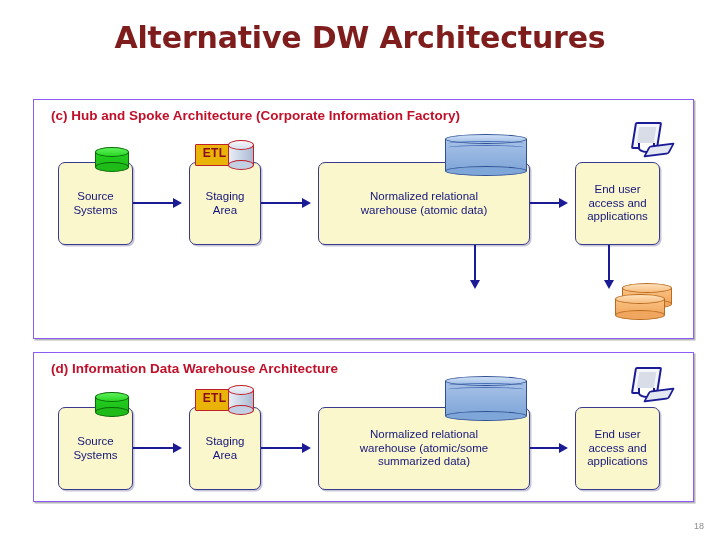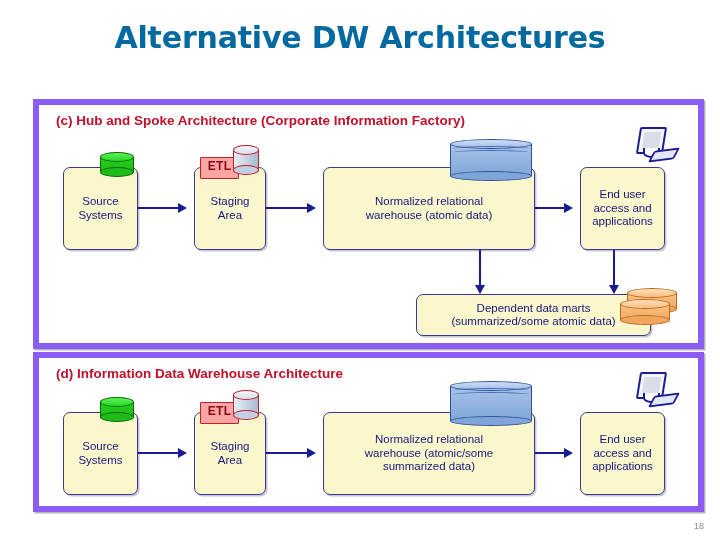--- a/index.html
+++ b/index.html
@@ -6,28 +6,28 @@
   body{
     width:720px;height:540px;background:#ffffff;overflow:hidden;
     font-family:"Liberation Sans","DejaVu Sans",sans-serif;
     position:relative;
   }
   #slide{position:absolute;inset:0;}
 
   
   .slide-title{
     position:absolute;left:0;top:20px;width:720px;text-align:center;
-    font-size:30px;font-weight:bold;color:#0369a1;letter-spacing:-0.2px;
+    font-size:30px;font-weight:bold;color:#7f1d1d;letter-spacing:-0.2px;
     font-family:"DejaVu Sans",sans-serif;
   }
 
   
   .panel{
     position:absolute;background:#ffffff;
-    border:6px solid #8b5cf6;
+    border:1px solid #8b5cf6;
     box-shadow:1.5px 1.5px 0 0 #b4b4b4;
   }
   #panel-c{left:33px;top:99px;width:659px;height:238px;}
   #panel-d{left:33px;top:352px;width:659px;height:148px;}
 
   .panel-heading{
     position:absolute;left:17px;top:8px;
     font-size:13.5px;font-weight:bold;color:#c0102a;
     font-family:"Liberation Sans",sans-serif;white-space:nowrap;
   }
@@ -77,25 +77,24 @@
   .cyl-blue .top{background:linear-gradient(180deg,#cfe0f5,#9dbce6);border:1px solid #2f4f94;box-sizing:border-box;}
   .cyl-blue .bot{background:#7fa6d8;border:1px solid #2f4f94;box-sizing:border-box;}
   .cyl-blue .ring{position:absolute;left:3px;right:3px;height:4px;border-top:1px solid #4b6fb5;border-radius:50%;}
 
   .cyl-orange .body{background:linear-gradient(180deg,#fbc383,#f2a köz);background:linear-gradient(180deg,#fbc383,#f0a65e);border-left:1px solid #b86a1e;border-right:1px solid #b86a1e;}
   .cyl-orange .top{background:linear-gradient(180deg,#ffe0bb,#f7bd80);border:1px solid #b86a1e;box-sizing:border-box;}
   .cyl-orange .bot{background:#f0a65e;border:1px solid #b86a1e;box-sizing:border-box;}
 
   
   .etl-tag{
-    position:absolute;background:#fca5a5;border:1.5px solid #c0202a;
+    position:absolute;background:#eab308;border:1.5px solid #c0202a;
     color:#8a0b1c;font-weight:bold;font-size:12px;line-height:16px;
     text-align:center;letter-spacing:0.3px;border-radius:1px;
     font-family:"Liberation Sans",sans-serif;
-    margin-top:8px;
   }
 
   
   .ws{position:absolute;}
   .ws .mon{
     position:absolute;left:6px;top:0;width:23px;height:23px;
     background:#f4f6fb;border:2px solid #1b1b96;border-radius:2px;
     transform:skewX(-9deg);
   }
   .ws .mon-inner{position:absolute;left:3px;top:3px;right:3px;bottom:4px;background:#d9dde8;}
@@ -179,23 +178,20 @@
       <div class="stand"></div>
       <div class="kbd"></div>
     </div>
 
     <div class="conn v" style="left:440px;top:145px;width:1.5px;height:38px;"></div>
     <div class="arrow-d" style="left:436px;top:180px;"></div>
 
     <div class="conn v" style="left:574px;top:145px;width:1.5px;height:38px;"></div>
     <div class="arrow-d" style="left:570px;top:180px;"></div>
 
-    <div class="node" style="left:377px;top:189px;width:235px;height:42px;">
-      <span>Dependent data marts<br>(summarized/some atomic data)</span>
-    </div>
     <div class="cyl cyl-orange" style="left:588px;top:183px;width:50px;height:26px;">
       <div class="body"></div>
         <div class="bot"></div>
         <div class="top"></div>
     </div>
     <div class="cyl cyl-orange" style="left:581px;top:194px;width:50px;height:26px;">
       <div class="body"></div>
         <div class="bot"></div>
         <div class="top"></div>
     </div>

